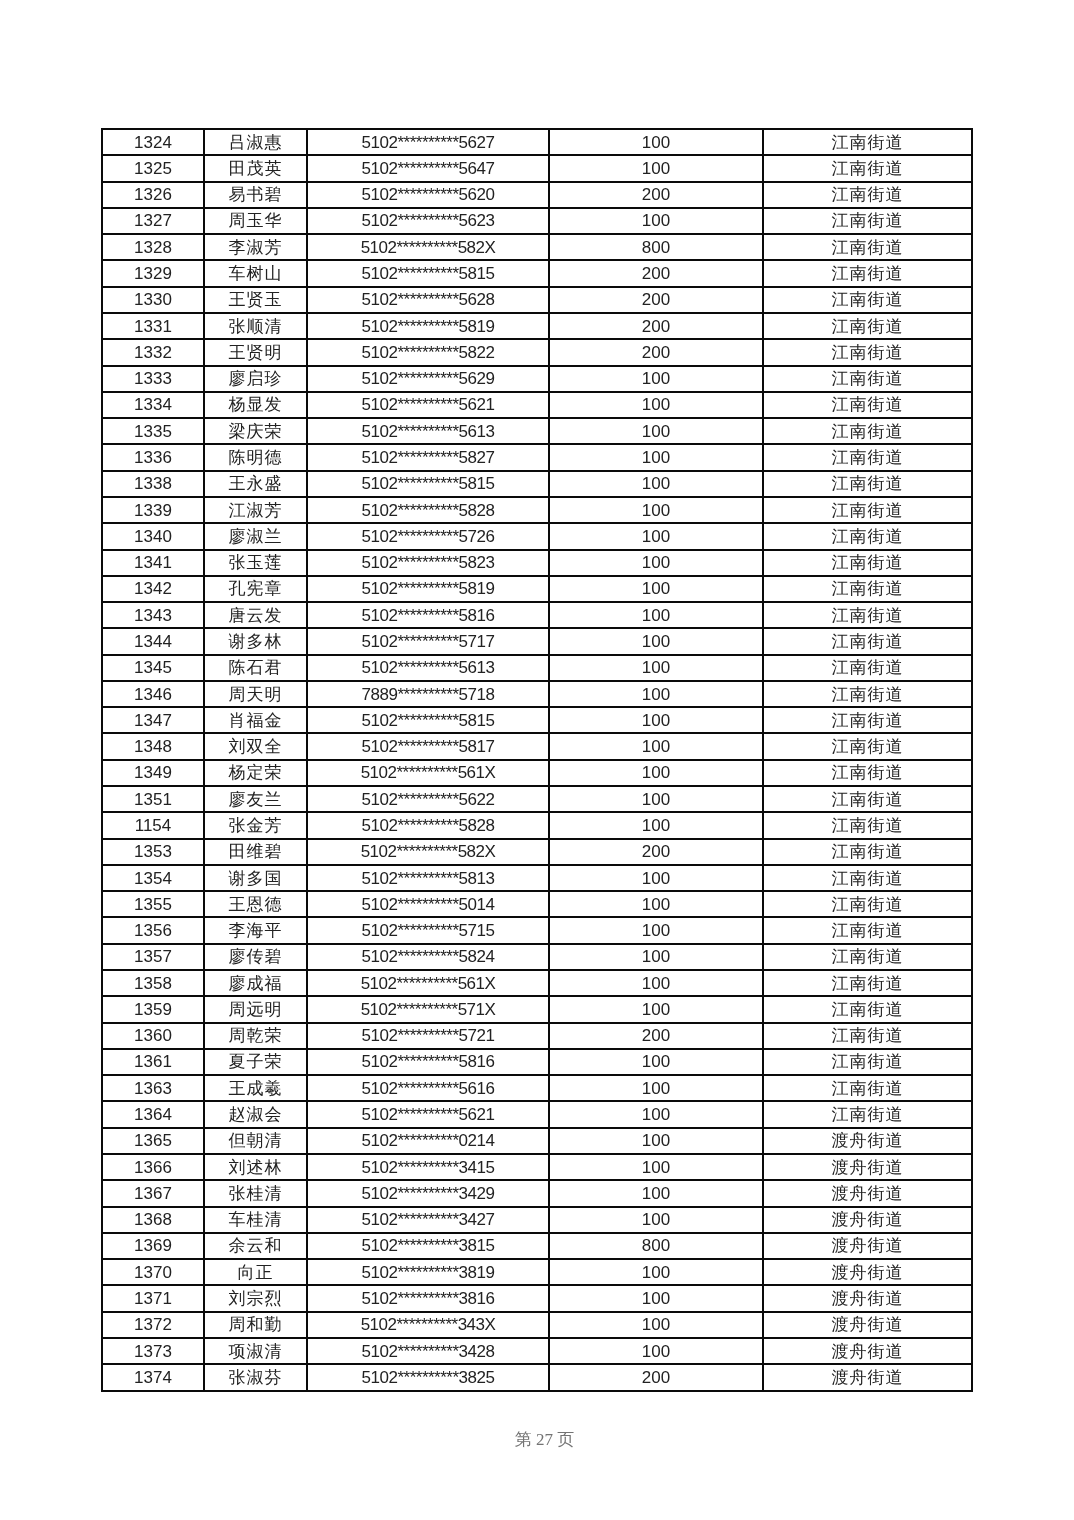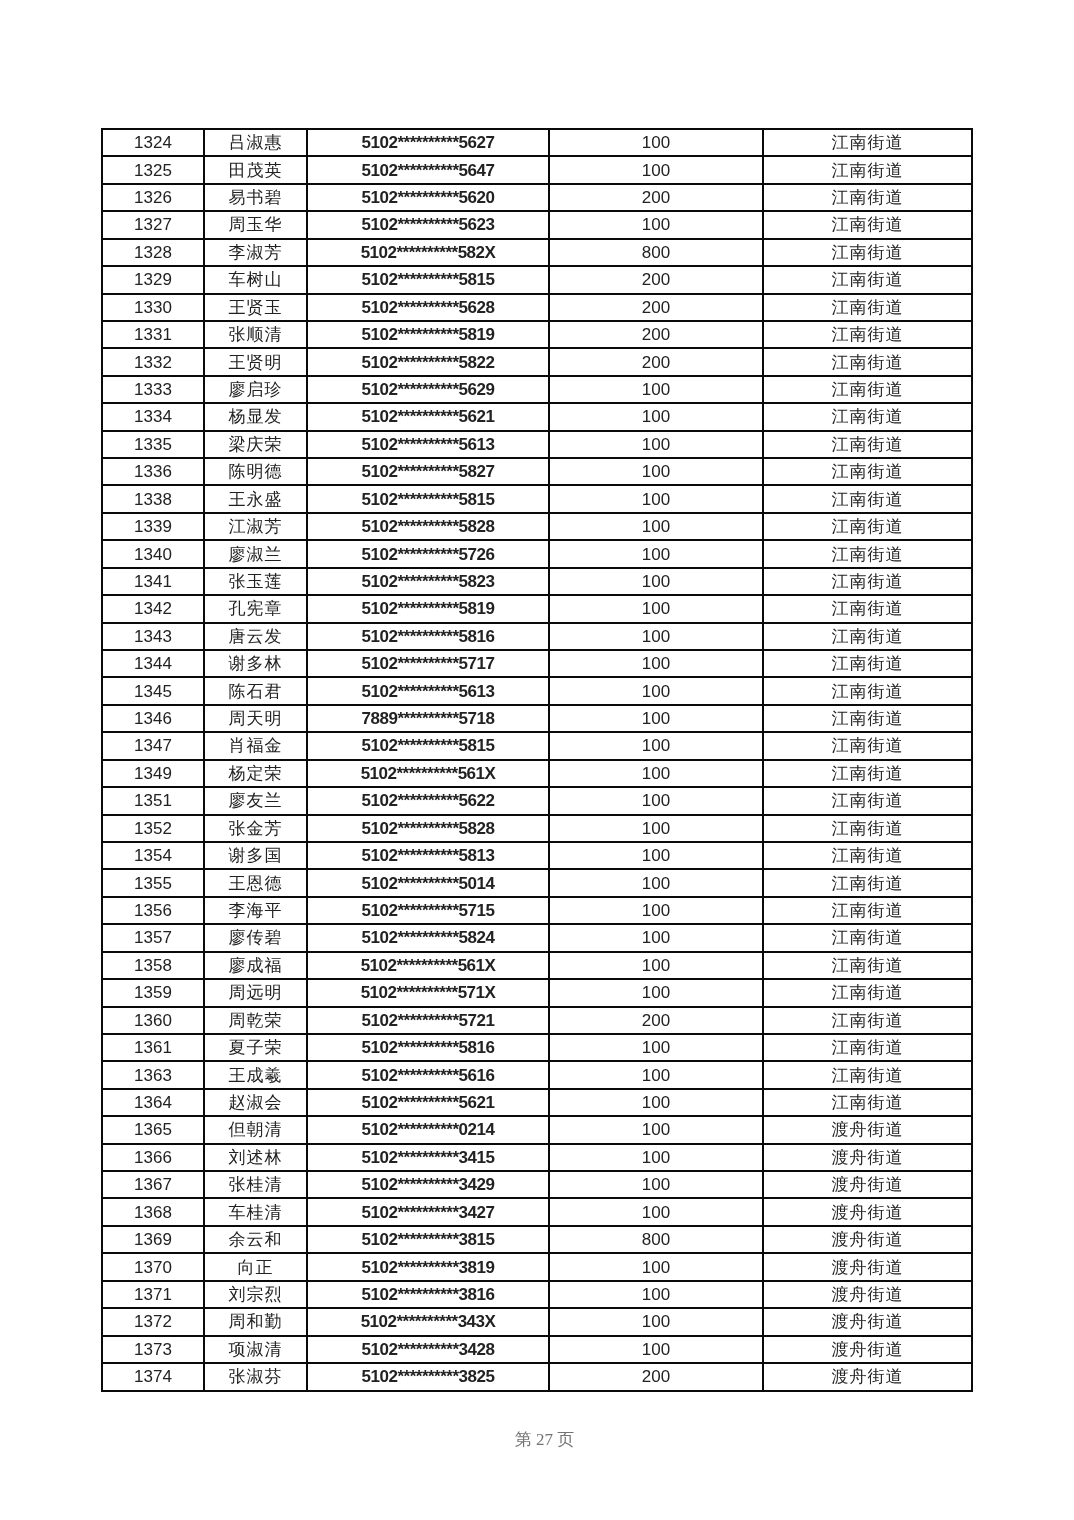--- a/index.html
+++ b/index.html
@@ -40,21 +40,20 @@
   td.cell-no, td.cell-amount {
     font-family: "Liberation Sans", "DejaVu Sans", sans-serif;
     font-size: 17px;
     color: #2a2a2a;
   }
   td.cell-id {
     font-family: "Liberation Sans", "DejaVu Sans", sans-serif;
     font-size: 17px;
     letter-spacing: -0.5px;
     color: #2a2a2a;
-    font-weight: bold;
   }
   td.cell-name, td.cell-district {
     font-family: "Liberation Serif", "DejaVu Serif", serif;
     font-size: 17px;
     letter-spacing: 1px;
     color: #2a2a2a;
   }
   .footer {
     position: absolute;
     left: 0;
@@ -235,38 +234,52 @@
           <td class="cell-district">江南街道</td>
         </tr>
         <tr>
           <td class="cell-no">1347</td>
           <td class="cell-name">肖福金</td>
           <td class="cell-id">5102**********5815</td>
           <td class="cell-amount">100</td>
           <td class="cell-district">江南街道</td>
         </tr>
         <tr>
+          <td class="cell-no">1348</td>
+          <td class="cell-name">刘双全</td>
+          <td class="cell-id">5102**********5817</td>
+          <td class="cell-amount">100</td>
+          <td class="cell-district">江南街道</td>
+        </tr>
+        <tr>
           <td class="cell-no">1349</td>
           <td class="cell-name">杨定荣</td>
           <td class="cell-id">5102**********561X</td>
           <td class="cell-amount">100</td>
           <td class="cell-district">江南街道</td>
         </tr>
         <tr>
           <td class="cell-no">1351</td>
           <td class="cell-name">廖友兰</td>
           <td class="cell-id">5102**********5622</td>
           <td class="cell-amount">100</td>
           <td class="cell-district">江南街道</td>
         </tr>
         <tr>
-          <td class="cell-no">1352</td>
+          <td class="cell-no">1154</td>
           <td class="cell-name">张金芳</td>
           <td class="cell-id">5102**********5828</td>
           <td class="cell-amount">100</td>
+          <td class="cell-district">江南街道</td>
+        </tr>
+        <tr>
+          <td class="cell-no">1353</td>
+          <td class="cell-name">田维碧</td>
+          <td class="cell-id">5102**********582X</td>
+          <td class="cell-amount">200</td>
           <td class="cell-district">江南街道</td>
         </tr>
         <tr>
           <td class="cell-no">1354</td>
           <td class="cell-name">谢多国</td>
           <td class="cell-id">5102**********5813</td>
           <td class="cell-amount">100</td>
           <td class="cell-district">江南街道</td>
         </tr>
         <tr>

